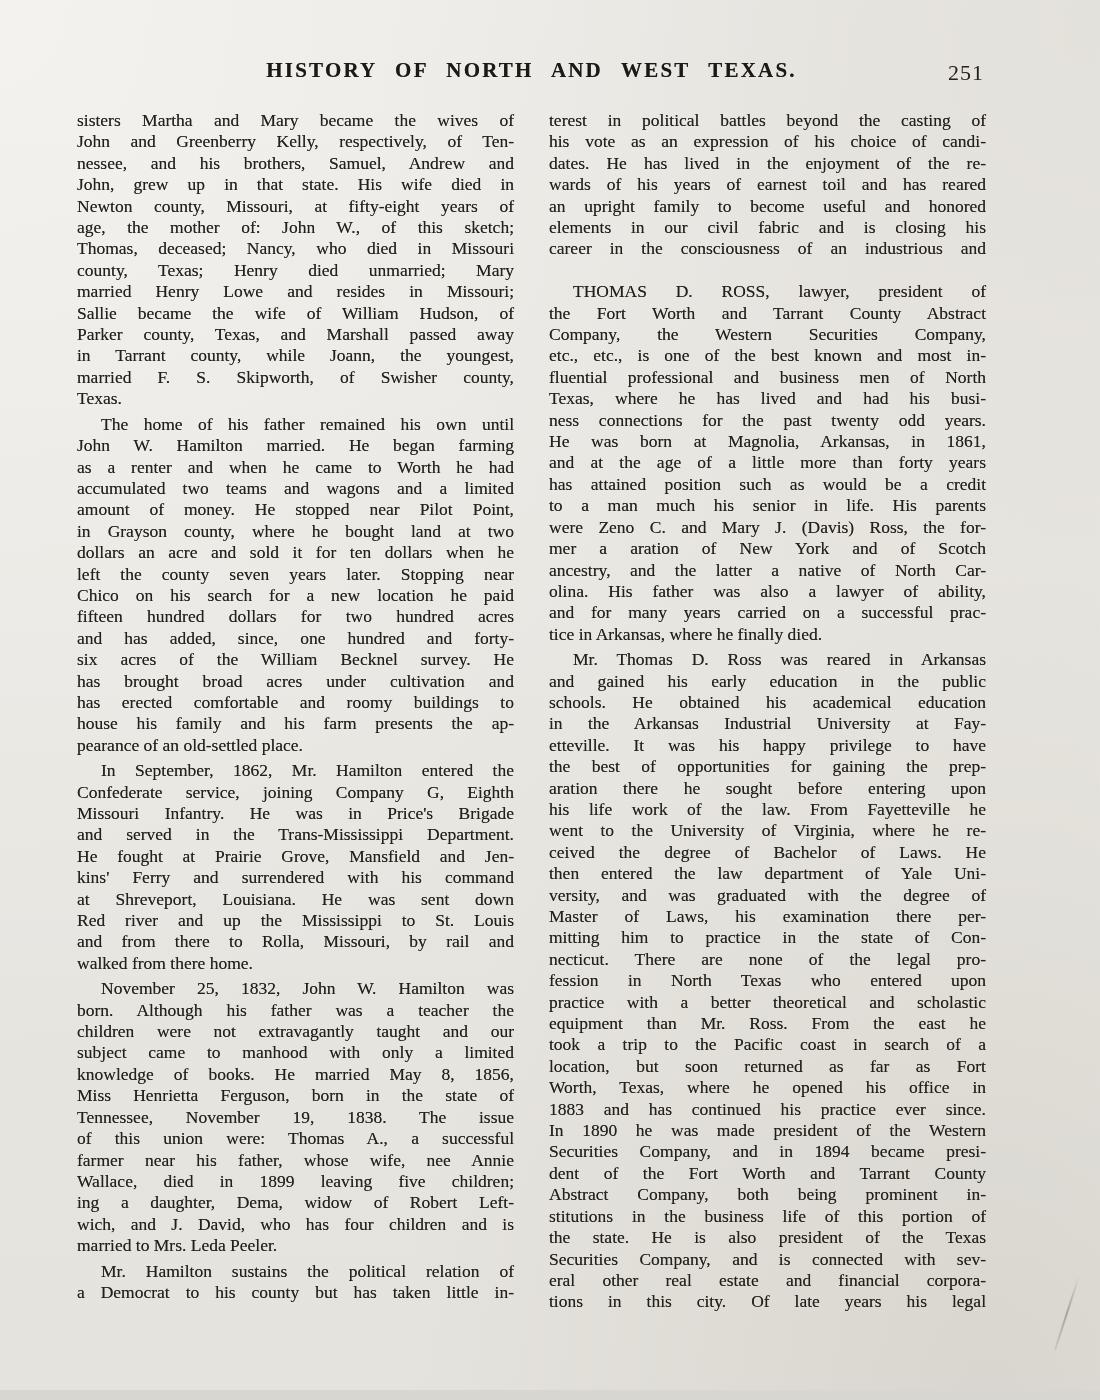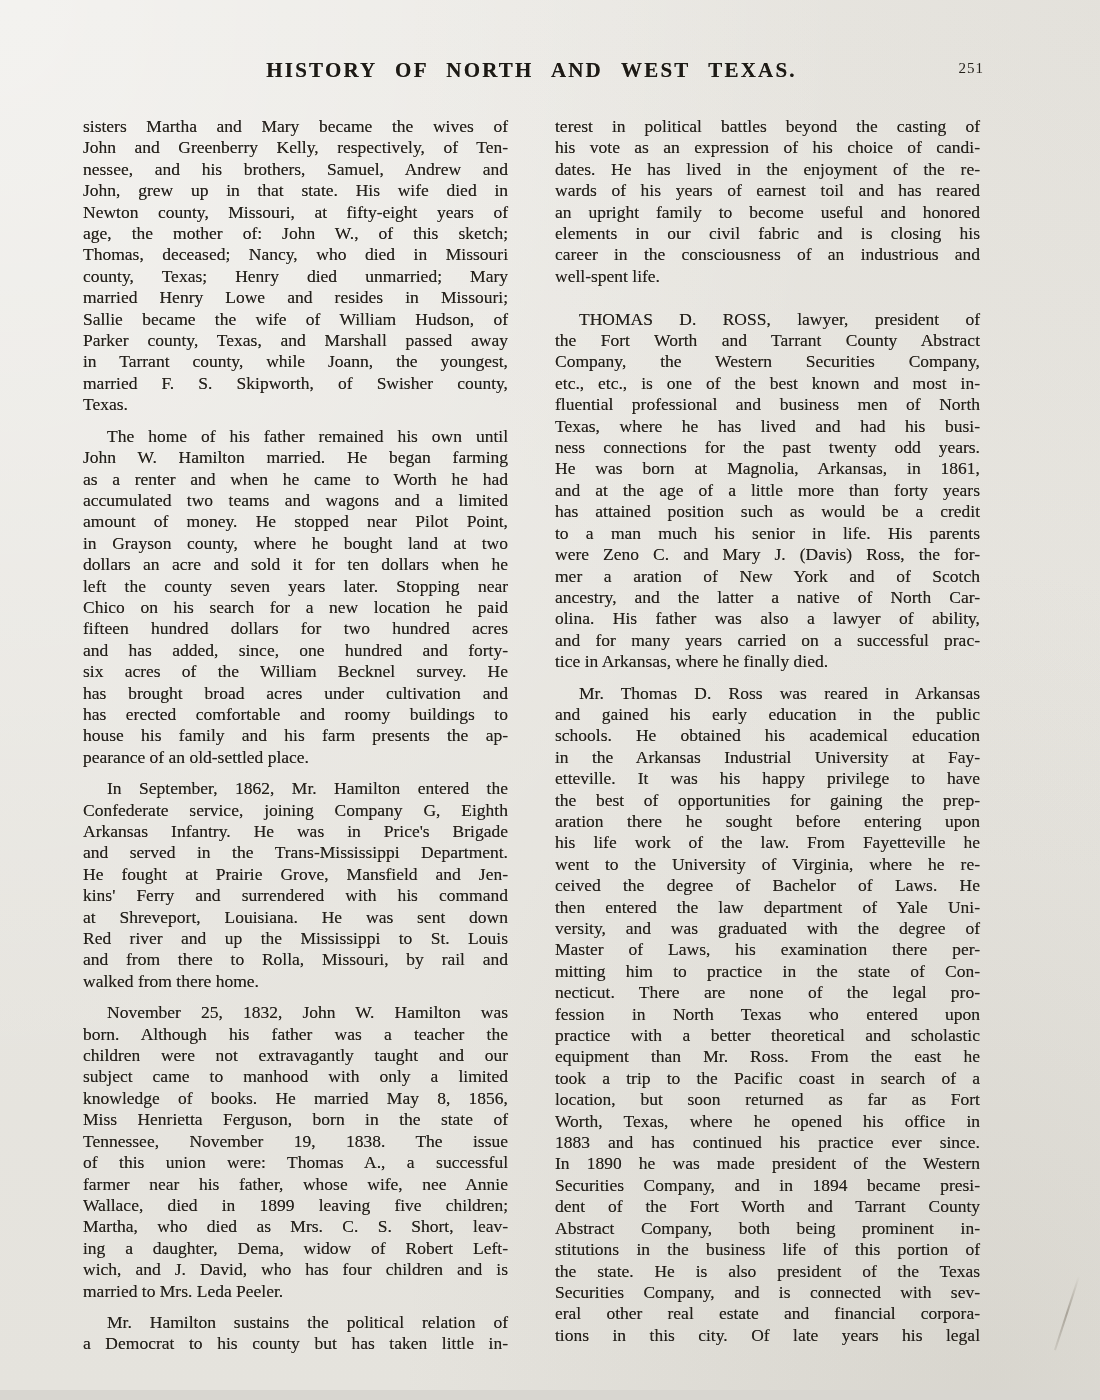--- a/index.html
+++ b/index.html
@@ -35,38 +35,38 @@
     font-weight: 700;
     letter-spacing: 2.2px;
     word-spacing: 11px;
     color: #1d1a15;
     text-shadow: 0 0 0.6px rgba(25,20,15,0.6);
   }
   .pagenum {
     position: absolute;
     right: 6px;
     top: 2px;
-    font-size: 15px;
+    font-size: 22px;
     letter-spacing: 1px;
     color: #24201a;
   }
   .columns {
     position: absolute;
     left: 73px;
     top: 106px;
     width: 917px;
     display: flex;
     gap: 27px;
   }
   .col {
     width: 445px;
     flex: 0 0 445px;
   }
   .block {
-    margin: 10px;
+    margin: 4px;
   }
   .block.gap {
     margin-top: 21.4px;
   }
   .line {
     font-size: 17.5px;
     line-height: 21.4px;
     text-align: left;
     text-shadow: 0 0 0.5px rgba(30,25,20,0.55);
   }
@@ -127,60 +127,58 @@
           <div class="line j">and has added, since, one hundred and forty-</div>
           <div class="line j">six acres of the William Becknel survey.  He</div>
           <div class="line j">has brought broad acres under cultivation and</div>
           <div class="line j">has erected comfortable and roomy buildings to</div>
           <div class="line j">house his family and his farm presents the ap-</div>
           <div class="line">pearance of an old-settled place.</div>
         </div>
         <div class="block">
           <div class="line j ind">In September, 1862, Mr. Hamilton entered the</div>
           <div class="line j">Confederate service, joining Company G, Eighth</div>
-          <div class="line j">Arkansas Infantry.  He was in Price's Brigade</div>
+          <div class="line j">Missouri Infantry.  He was in Price's Brigade</div>
           <div class="line j">and served in the Trans-Mississippi Department.</div>
           <div class="line j">He fought at Prairie Grove, Mansfield and Jen-</div>
           <div class="line j">kins' Ferry and surrendered with his command</div>
           <div class="line j">at Shreveport, Louisiana.  He was sent down</div>
           <div class="line j">Red river and up the Mississippi to St. Louis</div>
           <div class="line j">and from there to Rolla, Missouri, by rail and</div>
           <div class="line">walked from there home.</div>
         </div>
         <div class="block">
           <div class="line j ind">November 25, 1832, John W. Hamilton was</div>
           <div class="line j">born.  Although his father was a teacher the</div>
           <div class="line j">children were not extravagantly taught and our</div>
           <div class="line j">subject came to manhood with only a limited</div>
           <div class="line j">knowledge of books.  He married May 8, 1856,</div>
           <div class="line j">Miss Henrietta Ferguson, born in the state of</div>
           <div class="line j">Tennessee,  November  19,  1838.   The  issue</div>
           <div class="line j">of this union were:  Thomas A., a successful</div>
           <div class="line j">farmer near his father, whose wife, nee Annie</div>
           <div class="line j">Wallace, died in 1899 leaving five children;</div>
-          <div class="line j">Martha, who died as Mrs. C. S. Short, leav-</div>
           <div class="line j">ing a daughter, Dema, widow of Robert Left-</div>
           <div class="line j">wich, and J. David, who has four children and is</div>
           <div class="line">married to Mrs. Leda Peeler.</div>
         </div>
         <div class="block">
           <div class="line j ind">Mr. Hamilton sustains the political relation of</div>
           <div class="line j">a Democrat to his county but has taken little in-</div>
         </div>
       </section>
     <section class="col" id="col-right">
         <div class="block">
           <div class="line j">terest in political battles beyond the casting of</div>
           <div class="line j">his vote as an expression of his choice of candi-</div>
           <div class="line j">dates.  He has lived in the enjoyment of the re-</div>
           <div class="line j">wards of his years of earnest toil and has reared</div>
           <div class="line j">an upright family to become useful and honored</div>
           <div class="line j">elements in our civil fabric and is closing his</div>
           <div class="line j">career in the consciousness of an industrious and</div>
-          <div class="line">well-spent life.</div>
         </div>
         <div class="block gap">
           <div class="line j ind">THOMAS D. ROSS, lawyer, president of</div>
           <div class="line j">the Fort Worth and Tarrant County Abstract</div>
           <div class="line j">Company, the Western Securities Company,</div>
           <div class="line j">etc., etc., is one of the best known and most in-</div>
           <div class="line j">fluential professional and business men of North</div>
           <div class="line j">Texas, where he has lived and had his busi-</div>
           <div class="line j">ness connections for the past twenty odd years.</div>
           <div class="line j">He was born at Magnolia, Arkansas, in 1861,</div>

